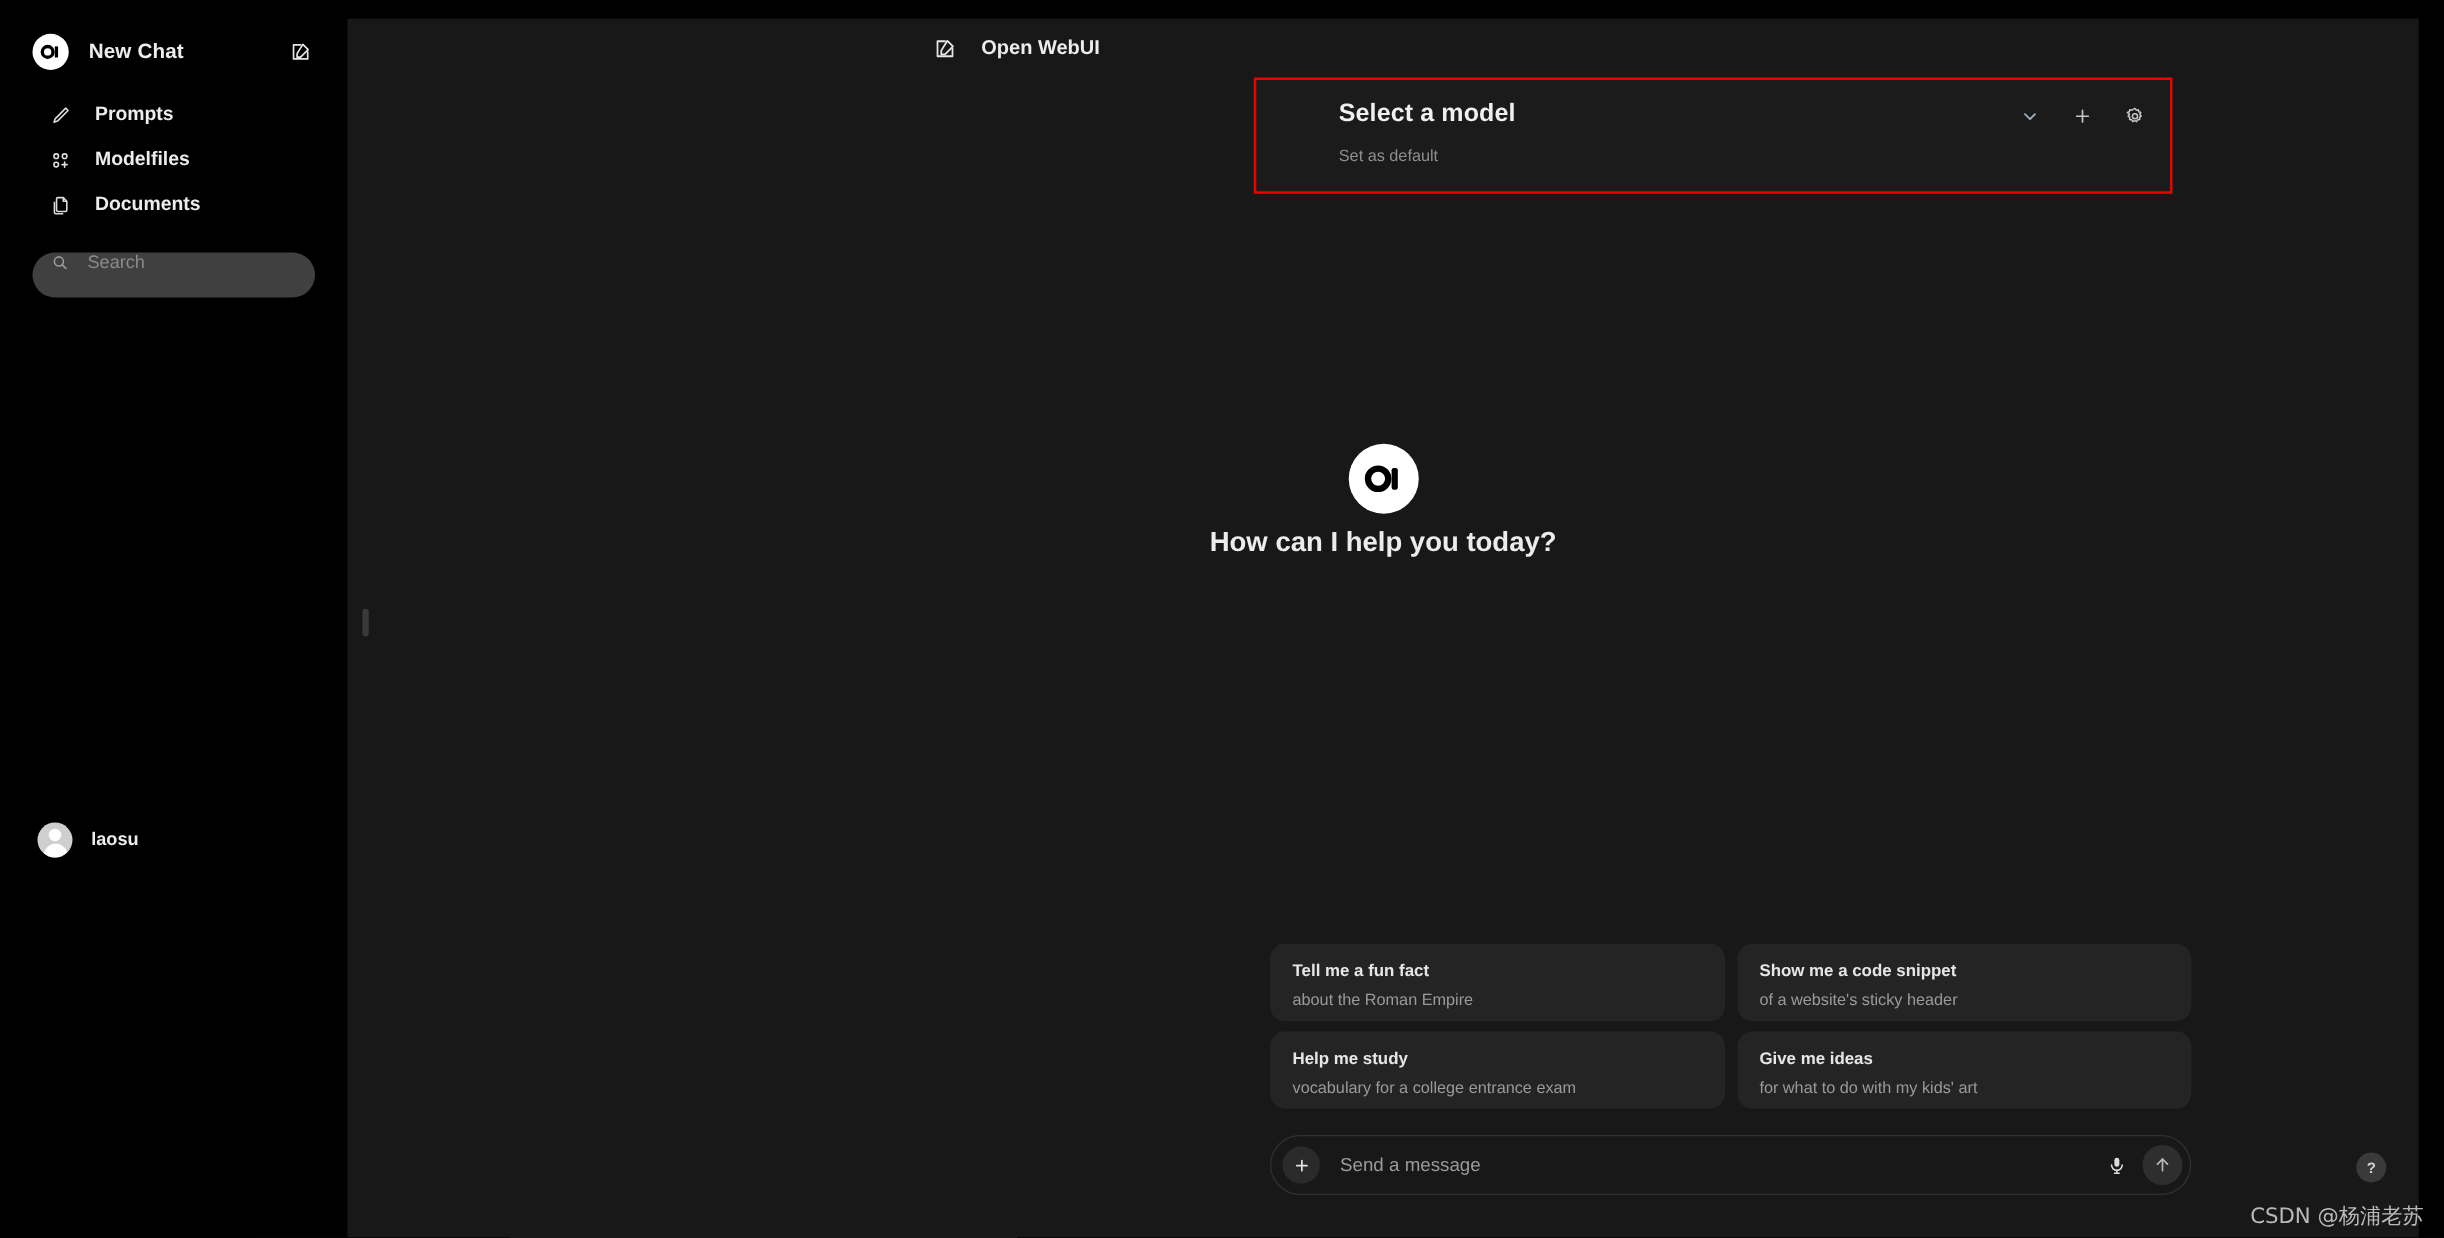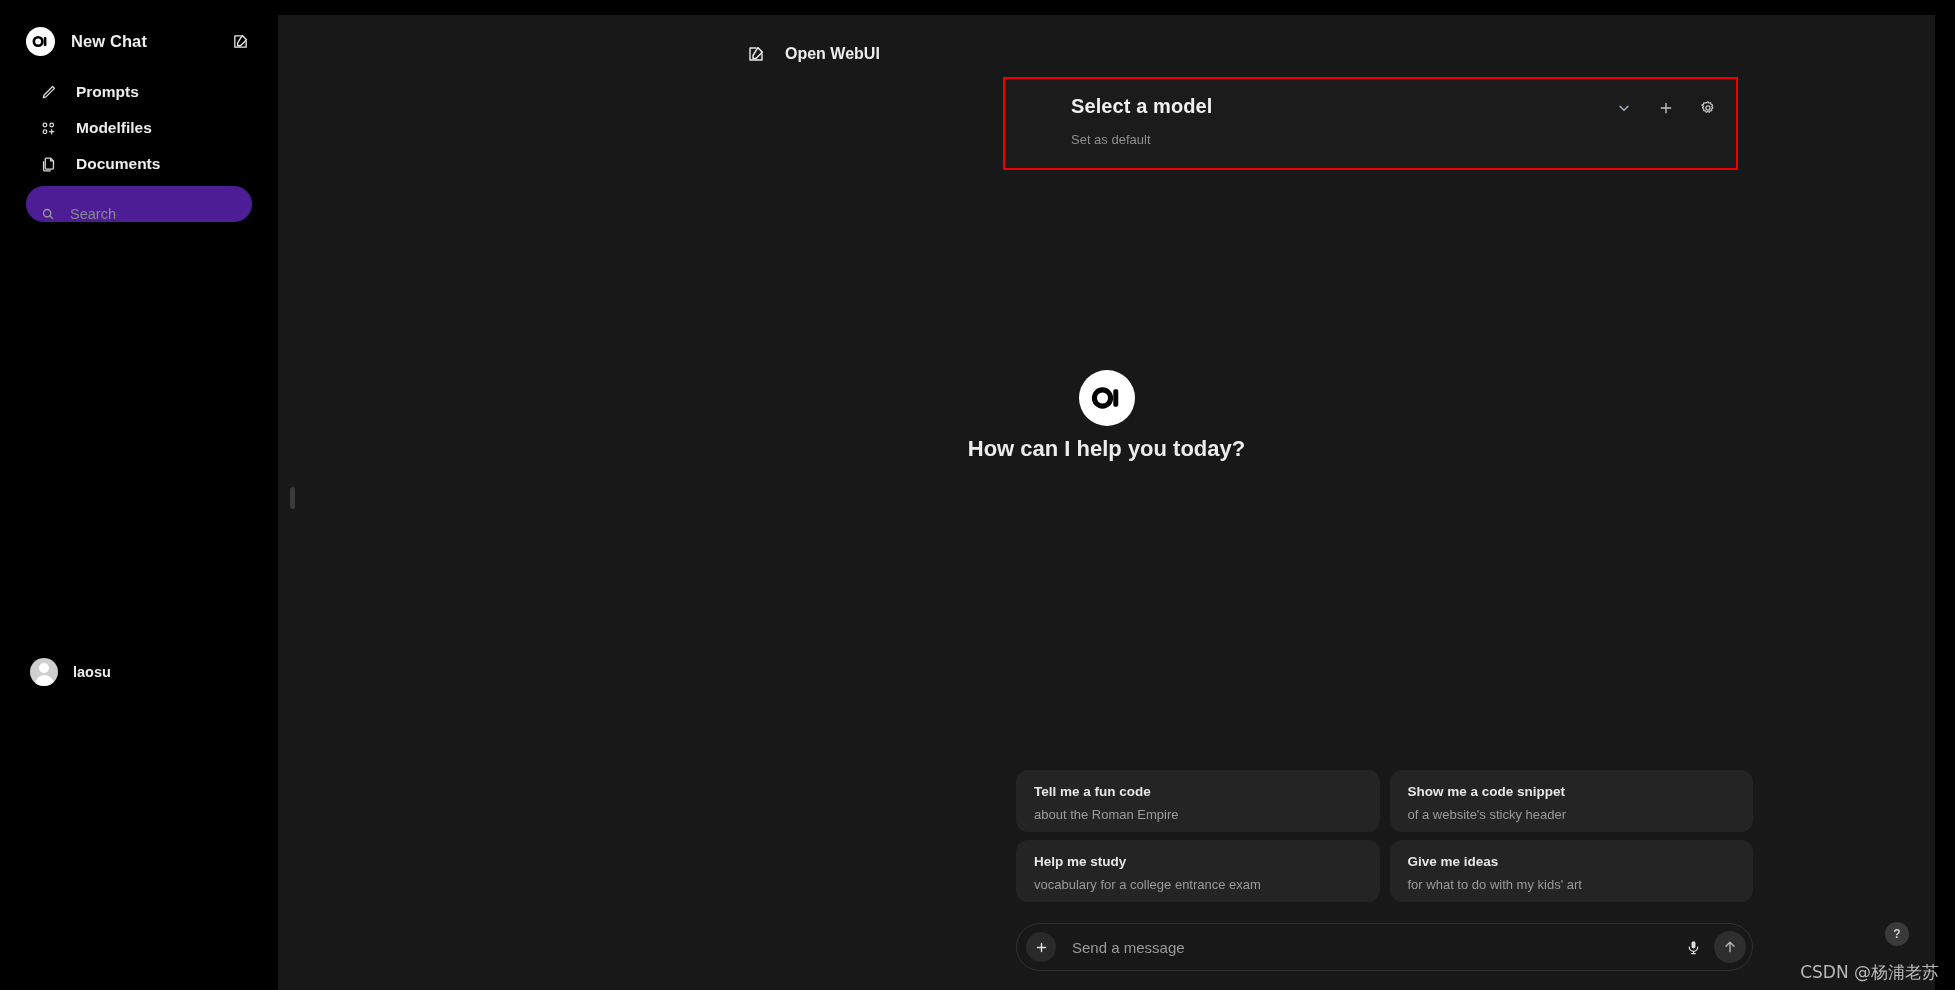--- a/index.html
+++ b/index.html
@@ -72,26 +72,26 @@
     display: flex; align-items: center; justify-content: center;
     margin-left: 9px;
   }
   .sb-item-label {
     margin-left: 17px;
     color: #ededed;
     font-size: 15.5px;
     font-weight: bold;
   }
   .sb-search {
-    margin: 4px 0 0 0;
+    margin: 20px 0 0 0;
     height: 36px;
-    background: #4c1d95;
+    background: #404040;
     border-radius: 18px;
     display: flex;
-    align-items: flex-end;
+    align-items: flex-start;
     padding: 0 14px;
     cursor: text;
   }
   .sb-search-icon {
     width: 16px; height: 16px;
     flex: 0 0 16px;
     display: flex; align-items: center; justify-content: center;
   }
   .sb-search-text {
     margin-left: 14px;
@@ -160,21 +160,21 @@
   #main-surface {
     position: absolute;
     left: 0;
     top: 15px;
     width: 1657px;
     height: 975px;
     background: #181818;
   }
   #main-inner {
     position: absolute;
-    left: 0; top: 30px;
+    left: 0; top: 15px;
     width: 1657px;
     height: 794px;
   }
 
   
   .topbar {
     position: absolute;
     left: 0; top: 0;
     width: 1657px;
     height: 48px;
@@ -514,21 +514,21 @@
           <svg width="36" height="36" viewBox="0 0 24 24">
             <circle cx="9" cy="12" r="5.4" fill="none" stroke="#000" stroke-width="3.4"></circle>
             <rect x="16.2" y="6.2" width="3.3" height="11.6" rx="1.2" fill="#000"></rect>
           </svg>
         </div>
         <div class="hero-line2">How can I help you today?</div>
       </div>
 
       <div class="suggestions">
         <div class="sugg-card">
-          <div class="sugg-title">Tell me a fun code</div>
+          <div class="sugg-title">Tell me a fun fact</div>
           <div class="sugg-sub">about the Roman Empire</div>
         </div>
         <div class="sugg-card">
           <div class="sugg-title">Show me a code snippet</div>
           <div class="sugg-sub">of a website's sticky header</div>
         </div>
         <div class="sugg-card">
           <div class="sugg-title">Help me study</div>
           <div class="sugg-sub">vocabulary for a college entrance exam</div>
         </div>

